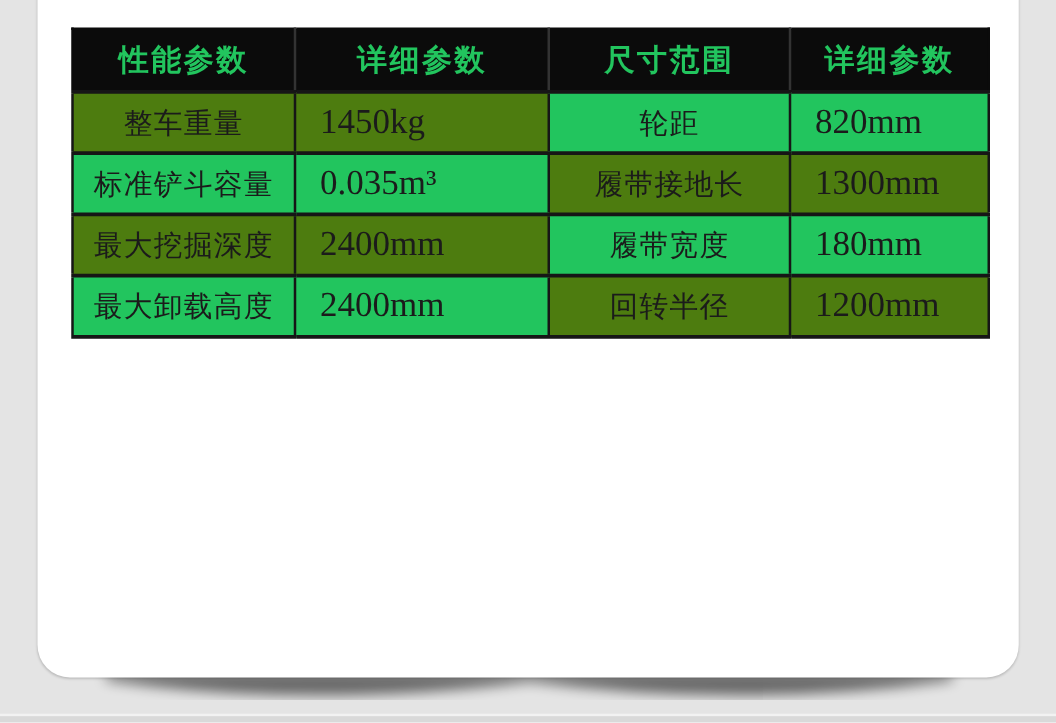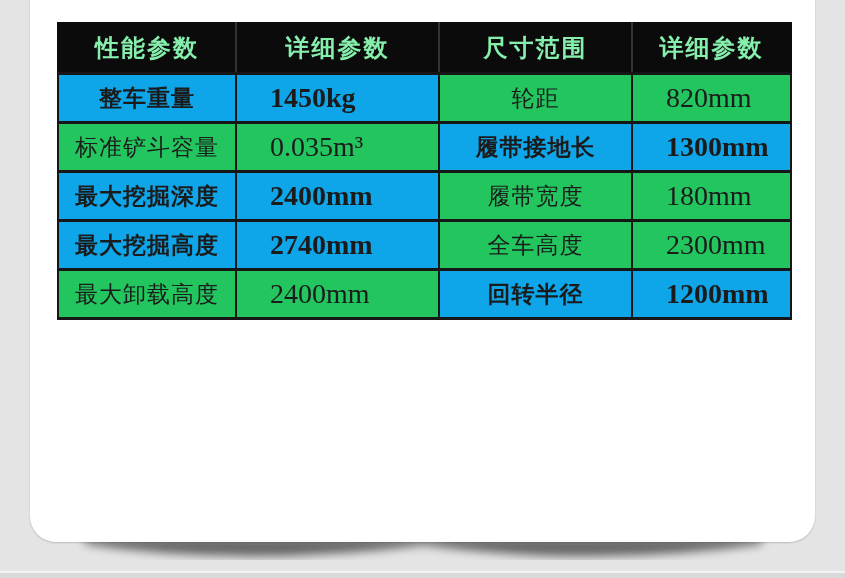--- a/index.html
+++ b/index.html
@@ -27,36 +27,36 @@
     position:absolute;left:57px;top:22px;width:733px;
     border-collapse:collapse;table-layout:fixed;
     font-family:"Liberation Serif","DejaVu Serif",serif;
     color:#1b1b1b;
   }
   table.spec col.c1{width:178px;}
   table.spec col.c2{width:203px;}
   table.spec col.c3{width:193px;}
   table.spec col.c4{width:159px;}
   table.spec th{
-    height:46px;background:#0b0b0b;color:#86efac;
+    height:46px;background:#0b0b0b;color:#22c55e;
     font-family:"Liberation Sans","DejaVu Sans",sans-serif;
     font-weight:bold;font-size:24px;letter-spacing:2px;
     border:2px solid #0b0b0b;border-right:2px solid #333;
     text-align:center;vertical-align:middle;
   }
   table.spec th:last-child{border-right:2px solid #0b0b0b;}
   table.spec td{
     height:44px;
     border:2px solid #161616;
     border-top-width:3px;border-bottom-width:3px;
     vertical-align:middle;
   }
   .lbl{text-align:center;font-size:23px;letter-spacing:1px;}
-  .val{text-align:left;padding-left:33px;font-size:28px;}
-  .bg-w{background:#0ea5e9;font-weight:bold;}
+  .val{text-align:left;padding-left:19px;font-size:28px;}
+  .bg-w{background:#4d7c0f;}
   .bg-g{background:#22c55e;}
 </style>
 </head>
 <body>
 
 <svg class="curl-svg" viewBox="0 0 845 578" xmlns="http://www.w3.org/2000/svg">
   <defs>
     <filter id="blur" x="-20%" y="-20%" width="140%" height="140%">
       <feGaussianBlur stdDeviation="5"></feGaussianBlur>
     </filter>
@@ -94,26 +94,20 @@
       <td class="lbl bg-w">履带接地长</td>
       <td class="val bg-w">1300mm</td>
     </tr>
     <tr>
       <td class="lbl bg-w">最大挖掘深度</td>
       <td class="val bg-w">2400mm</td>
       <td class="lbl bg-g">履带宽度</td>
       <td class="val bg-g">180mm</td>
     </tr>
     <tr>
-      <td class="lbl bg-w">最大挖掘高度</td>
-      <td class="val bg-w">2740mm</td>
-      <td class="lbl bg-g">全车高度</td>
-      <td class="val bg-g">2300mm</td>
-    </tr>
-    <tr>
       <td class="lbl bg-g">最大卸载高度</td>
       <td class="val bg-g">2400mm</td>
       <td class="lbl bg-w">回转半径</td>
       <td class="val bg-w">1200mm</td>
     </tr>
 
   </tbody>
 </table>
 
 <div class="bottom-line"></div>

